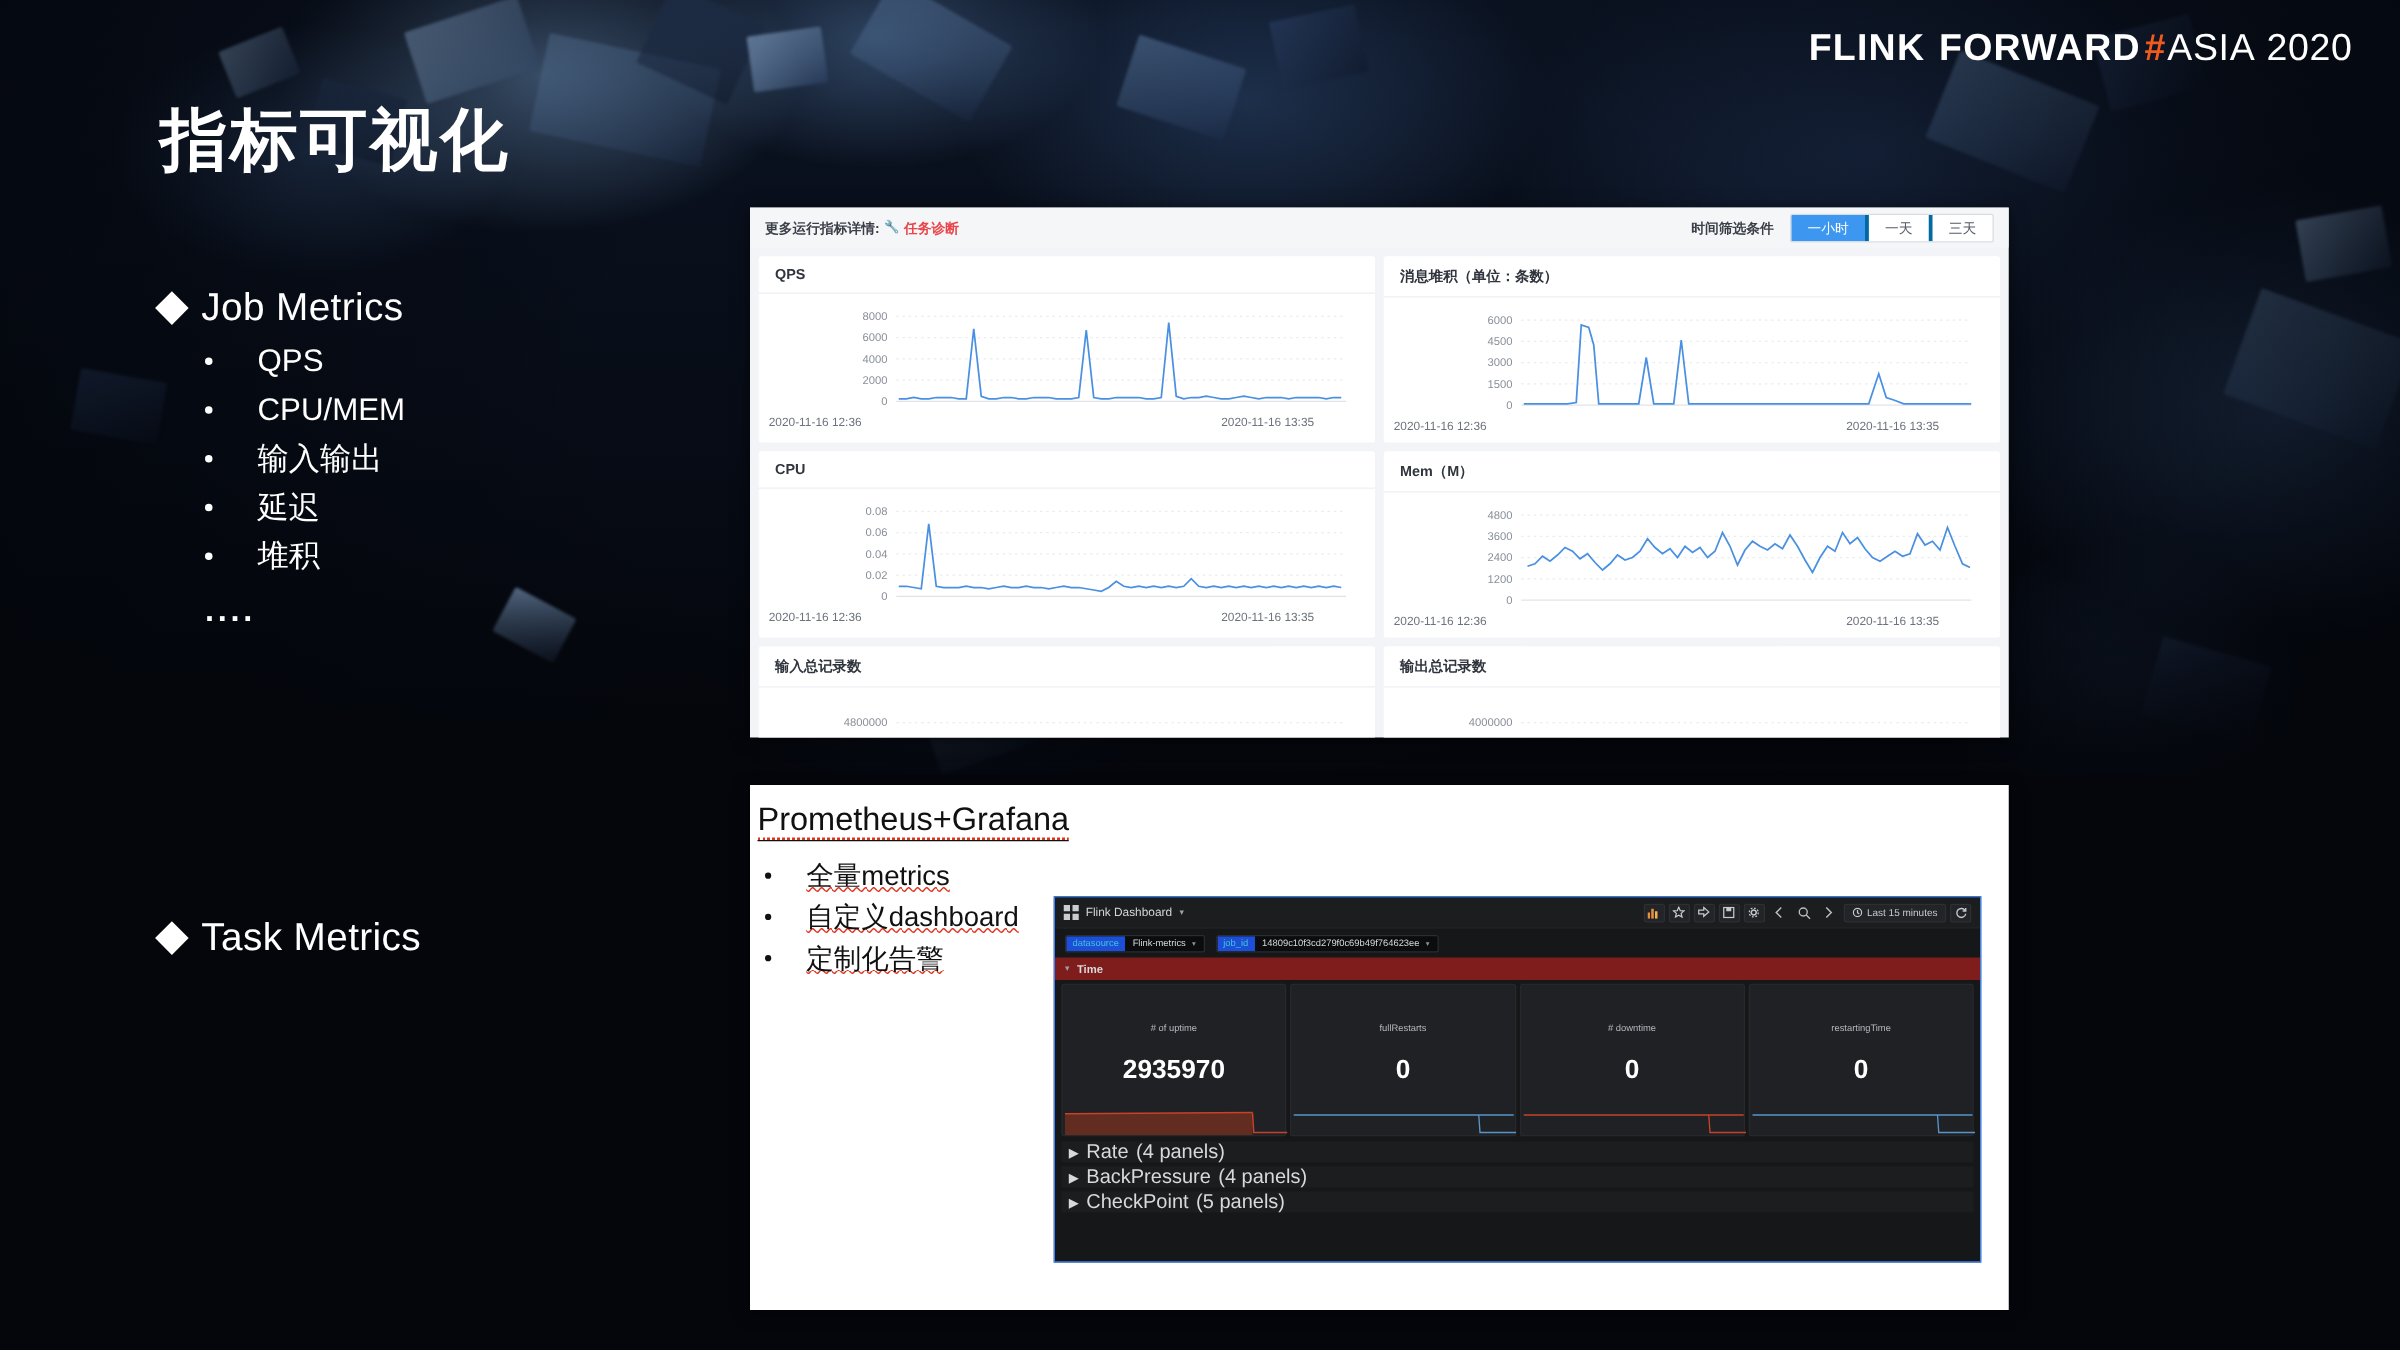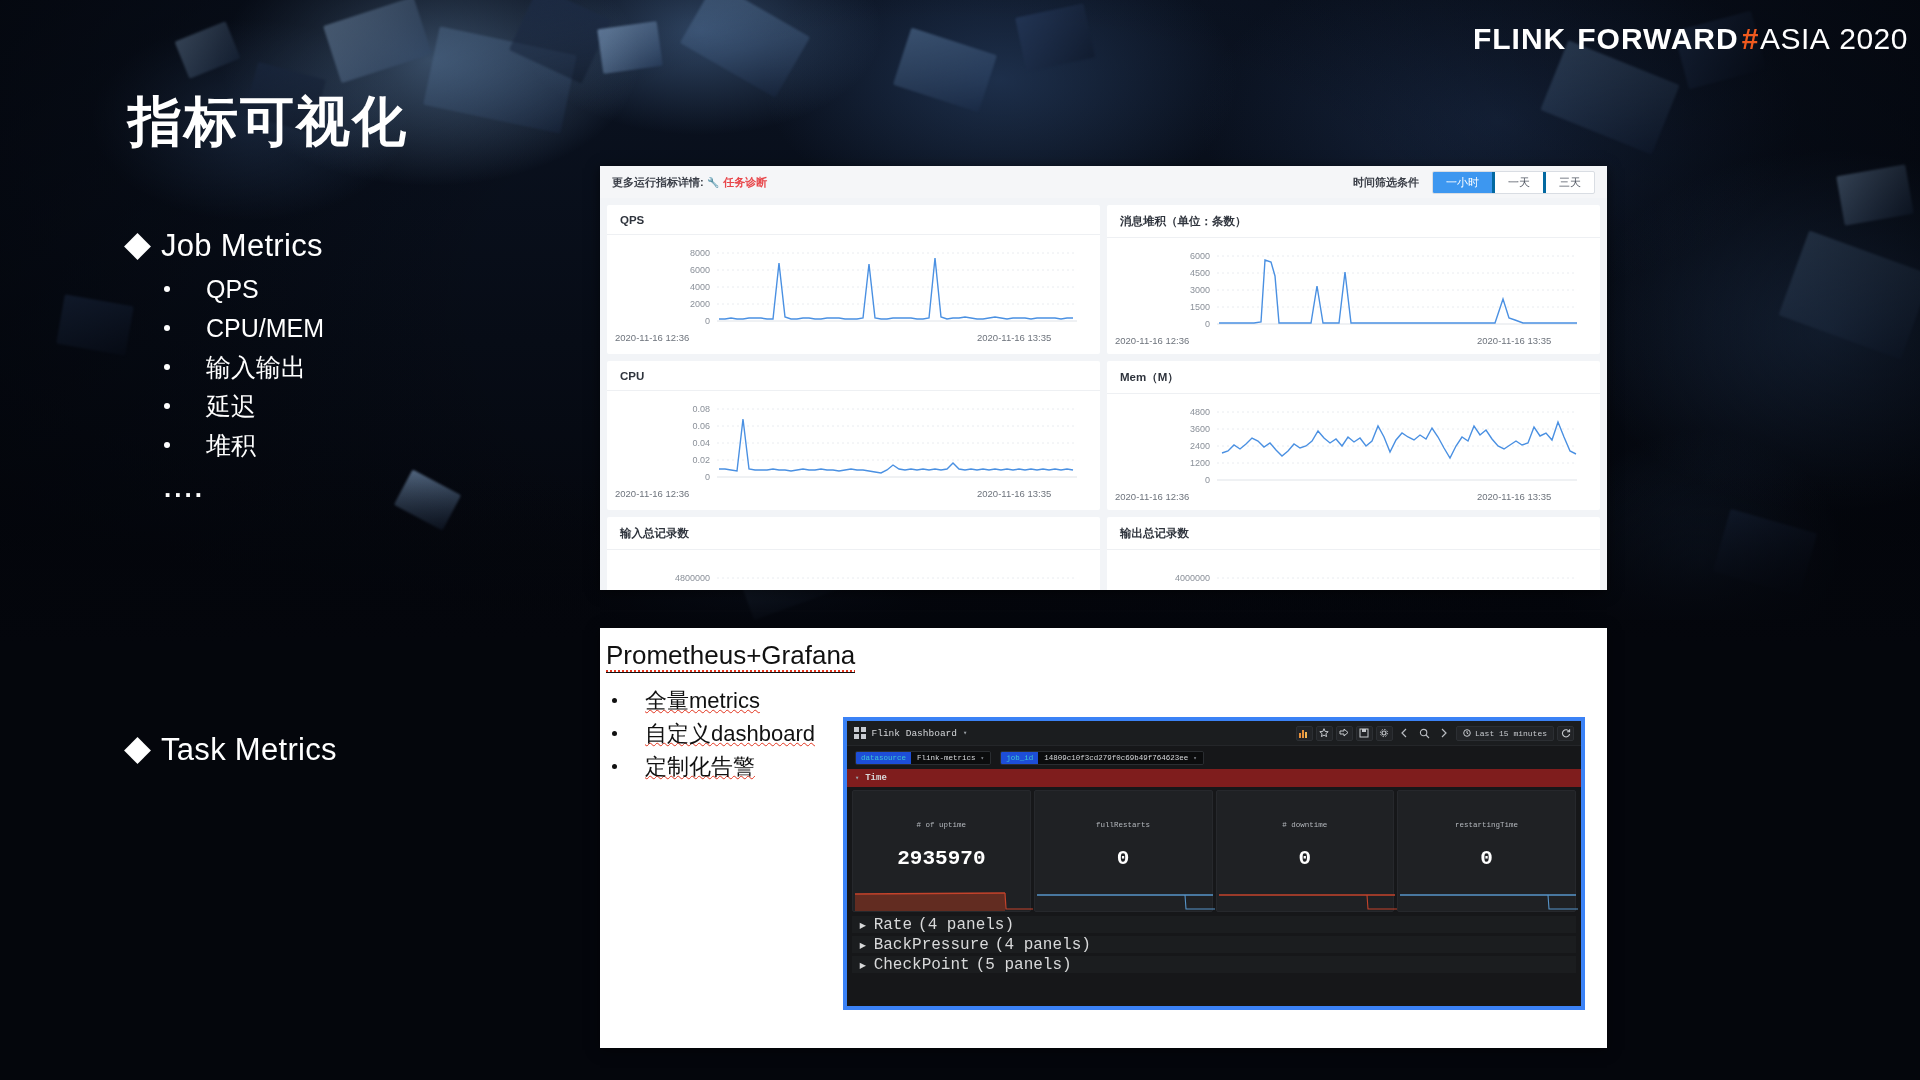--- a/index.html
+++ b/index.html
@@ -28,30 +28,30 @@
   .chip { position:absolute; border-radius:2px; filter: blur(1.2px); opacity:.75; }
   .chip.b { background: linear-gradient(145deg, rgba(150,185,225,.85), rgba(55,85,130,.35)); }
   .chip.d { background: linear-gradient(145deg, rgba(40,60,95,.9), rgba(12,20,36,.6)); }
   .chip.t { background: linear-gradient(145deg, rgba(120,160,205,.5), rgba(30,50,85,.3)); }
   .vig { position:absolute; inset:0;
     background: radial-gradient(ellipse 1200px 700px at 960px 300px, rgba(0,0,0,0) 40%, rgba(2,4,9,.85) 100%); }
   .bottom-fade { position:absolute; left:0; top:470px; width:1920px; height:620px;
     background: linear-gradient(180deg, rgba(4,6,12,0) 0%, #04060c 28%, #04060c 100%); }
 
   
-  .logo { position:absolute; right:12px; top:22px; display:flex; align-items:baseline; letter-spacing:.5px; }
+  .logo { position:absolute; right:38px; top:22px; display:flex; align-items:baseline; letter-spacing:.5px; }
   .logo .lf { font-weight:bold; font-size:30px; color:#ffffff; letter-spacing:1px; }
   .logo .sp { width:11px; }
   .logo .hash { font-weight:bold; font-size:30px; color:#f05a1e; margin:0 1px 0 3px; }
   .logo .asia { font-size:30px; color:#ffffff; font-weight:400; letter-spacing:.5px; }
   .logo .yr { font-size:30px; color:#ffffff; font-weight:400; margin-left:9px; letter-spacing:.5px; }
 
   
   .slide-title {
-    position:absolute; left:128px; top:86px;
+    position:absolute; left:128px; top:76px;
     font-size:54px; color:#ffffff; font-weight:bold; letter-spacing:2px;
     font-family:"DejaVu Sans","Liberation Sans",sans-serif;
   }
 
   
   .bullets { position:absolute; left:128px; top:228px; color:#ffffff; }
   .lvl1 { display:flex; align-items:center; font-size:31px; letter-spacing:.3px; }
   .dia { width:19px; height:19px; background:#ffffff; transform:rotate(45deg); margin-right:14px; flex:none; }
   .sub { margin-top:6px; }
   .sub-row { display:flex; align-items:flex-start; font-size:25px; line-height:39px; margin-left:36px; }
@@ -99,22 +99,22 @@
     background-repeat:no-repeat; background-position:0 100%; background-size:100% 2px;
   }
   .p2-list { position:absolute; left:12px; top:56px; }
   .p2-row { display:flex; align-items:flex-start; font-size:22px; color:#111; line-height:33px; }
   .p2-dot { width:5px; height:5px; background:#111; border-radius:50%; margin:14px 28px 0 0; flex:none; }
   .sq { text-decoration:underline; text-decoration-color:#e1341e; text-decoration-style:wavy; text-decoration-thickness:1px;}
 
   
   .graf {
     position:absolute; left:243px; top:89px; width:742px; height:293px;
-    background:#161719; border:4px solid #3b82f6; overflow:hidden;
-    font-family:Liberation Mono, monospace; color:#d8d9da;
+    background:#161719; border:1px solid #3b82f6; overflow:hidden;
+    font-family:Liberation Sans, sans-serif; color:#d8d9da;
   }
   .g-top { height:25px; background:#1b1d1f; display:flex; align-items:center; padding:0 7px; border-bottom:1px solid #242629;}
   .g-dash { display:flex; align-items:center; gap:6px; }
   .g-grid-ic { display:grid; grid-template-columns:5px 5px; grid-template-rows:5px 5px; gap:1.5px; }
   .g-grid-ic i { background:#c9ccd1; display:block; }
   .g-title { font-size:9.5px; color:#d4d6d9; }
   .g-caret { font-size:7px; color:#9aa0a6; }
   .g-tools { margin-left:auto; display:flex; align-items:center; gap:3px; }
   .g-btn { width:17px; height:15px; background:#222427; border:1px solid #2c2f33; border-radius:2px;
            display:flex; align-items:center; justify-content:center; }

